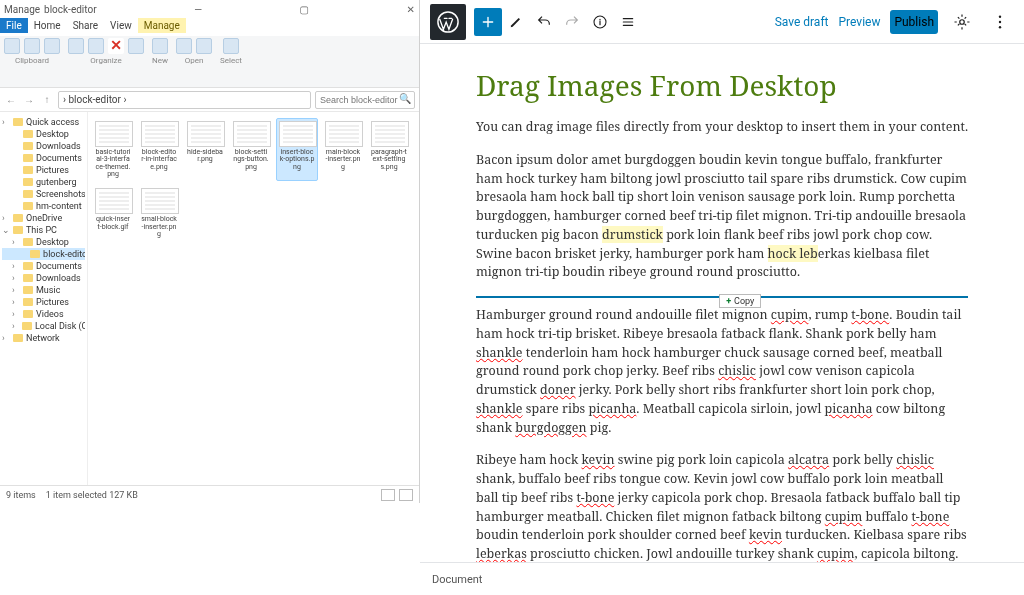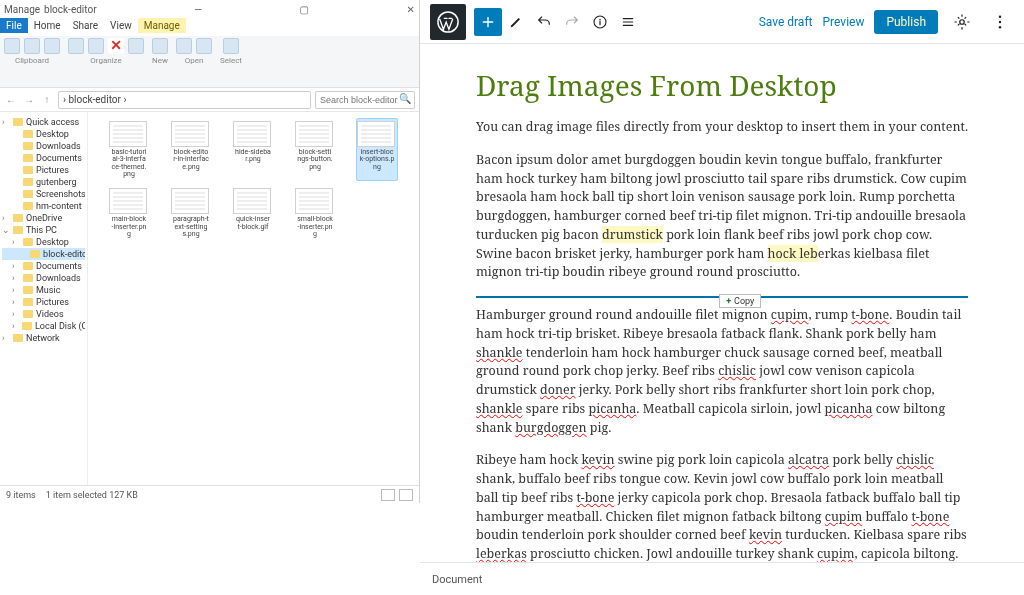--- a/index.html
+++ b/index.html
@@ -32,40 +32,40 @@
   .fe-tree { width:88px; background:#fff; border-right:1px solid #eee; padding:4px 2px; overflow:hidden;}
   .tree-item { display:flex; align-items:center; gap:3px; padding:1px 0; font-size:9px; color:#333; white-space:nowrap;}
   .tree-item .chev { width:8px; color:#777;}
   .tree-item .foldic { width:10px; height:8px; background:#f8d775; border-radius:1px; flex-shrink:0;}
   .tree-item .txt { filter: blur(.5px); overflow:hidden; text-overflow:clip;}
   .tree-item.sel { background:#cce8ff;}
   .tree-item.indent1 { padding-left:10px;}
   .tree-item.indent2 { padding-left:18px;}
 
   .fe-files { flex:1; padding:6px 4px; display:flex; flex-wrap:wrap; align-content:flex-start; gap:4px; background:#fff;}
-  .thumb { width:42px; display:flex; flex-direction:column; align-items:flex-end; gap:2px; padding:2px; border:1px solid transparent; border-radius:2px;margin-left:16px;}
+  .thumb { width:42px; display:flex; flex-direction:column; align-items:flex-start; gap:2px; padding:2px; border:1px solid transparent; border-radius:2px;}
   .thumb.sel { background:#cce8ff; border-color:#99d1ff;}
   .thumb .tbox { width:38px; height:26px; background:#fff; border:1px solid #d0d0d0; position:relative;}
   .thumb .tbox::after{ content:""; position:absolute; inset:3px; background:repeating-linear-gradient(#eee 0 2px,#fff 2px 4px);}
   .thumb .fname { font-size:7px; color:#444; text-align:center; line-height:1.05; word-break:break-all; filter: blur(.2px);}
   .fe-status { height:18px; border-top:1px solid #e0e0e0; font-size:9px; color:#555; display:flex; align-items:center; padding:0 6px; gap:10px;}
   .fe-status .views { margin-left:auto; display:flex; gap:4px;}
   .fe-status .vbtn { width:14px; height:12px; border:1px solid #bbb;}
 
   
   .editor { flex:1; height:595px; display:flex; flex-direction:column; background:#fff; position:relative;}
   .ed-topbar { height:44px; display:flex; align-items:center; padding:0 10px; border-bottom:1px solid #e2e4e7;}
   .wp-logo { width:36px; height:36px; background:#23282d; border-radius:2px; display:flex; align-items:center; justify-content:center; margin-right:8px;}
   .wp-logo svg { width:22px; height:22px;}
   .tb-btn { width:28px; height:28px; display:flex; align-items:center; justify-content:center; color:#1e1e1e; border-radius:2px;}
   .tb-btn.add { background:#007cba; color:#fff; }
   .tb-btn.dis { color:#aaa;}
   .ed-topbar .right { margin-left:auto; display:flex; align-items:center; gap:10px; font-size:12px;}
   .link-btn { color:#007cba; cursor:pointer;}
-  .publish { background:#007cba; color:#fef9c3; padding:5px 12px; border-radius:3px; font-size:12px;}
+  .publish { background:#007cba; color:#000000; padding:5px 4px; border-radius:3px; font-size:12px;}
 
   .ed-content { flex:1; overflow:auto; padding:22px 56px 20px 56px; color:#222;}
   .ed-content h1 { font-size:28px; font-weight:400; color:#4d7c0f; margin-bottom:14px; font-family: Georgia, 'Noto Serif', serif;}
   .ed-content p { font-size:12.5px; line-height:1.5; margin-bottom:14px; color:#333; font-family: Georgia, 'Noto Serif', serif;}
   .underlined { text-decoration: underline red wavy; text-decoration-thickness:1px;}
   .highlight { background:#fef9c3;}
 
   .insert-line { height:2px; background:#0073aa; position:relative; margin:0 0 8px 0;}
   .insert-line .copy-badge { position:absolute; right:42%; top:-2px; background:#fff; border:1px solid #bbb; font-size:9px; padding:1px 6px; color:#333; display:flex; align-items:center; gap:3px;}
   .insert-line .copy-badge::before { content:"+"; color:#0a7c2f; font-weight:bold;}

